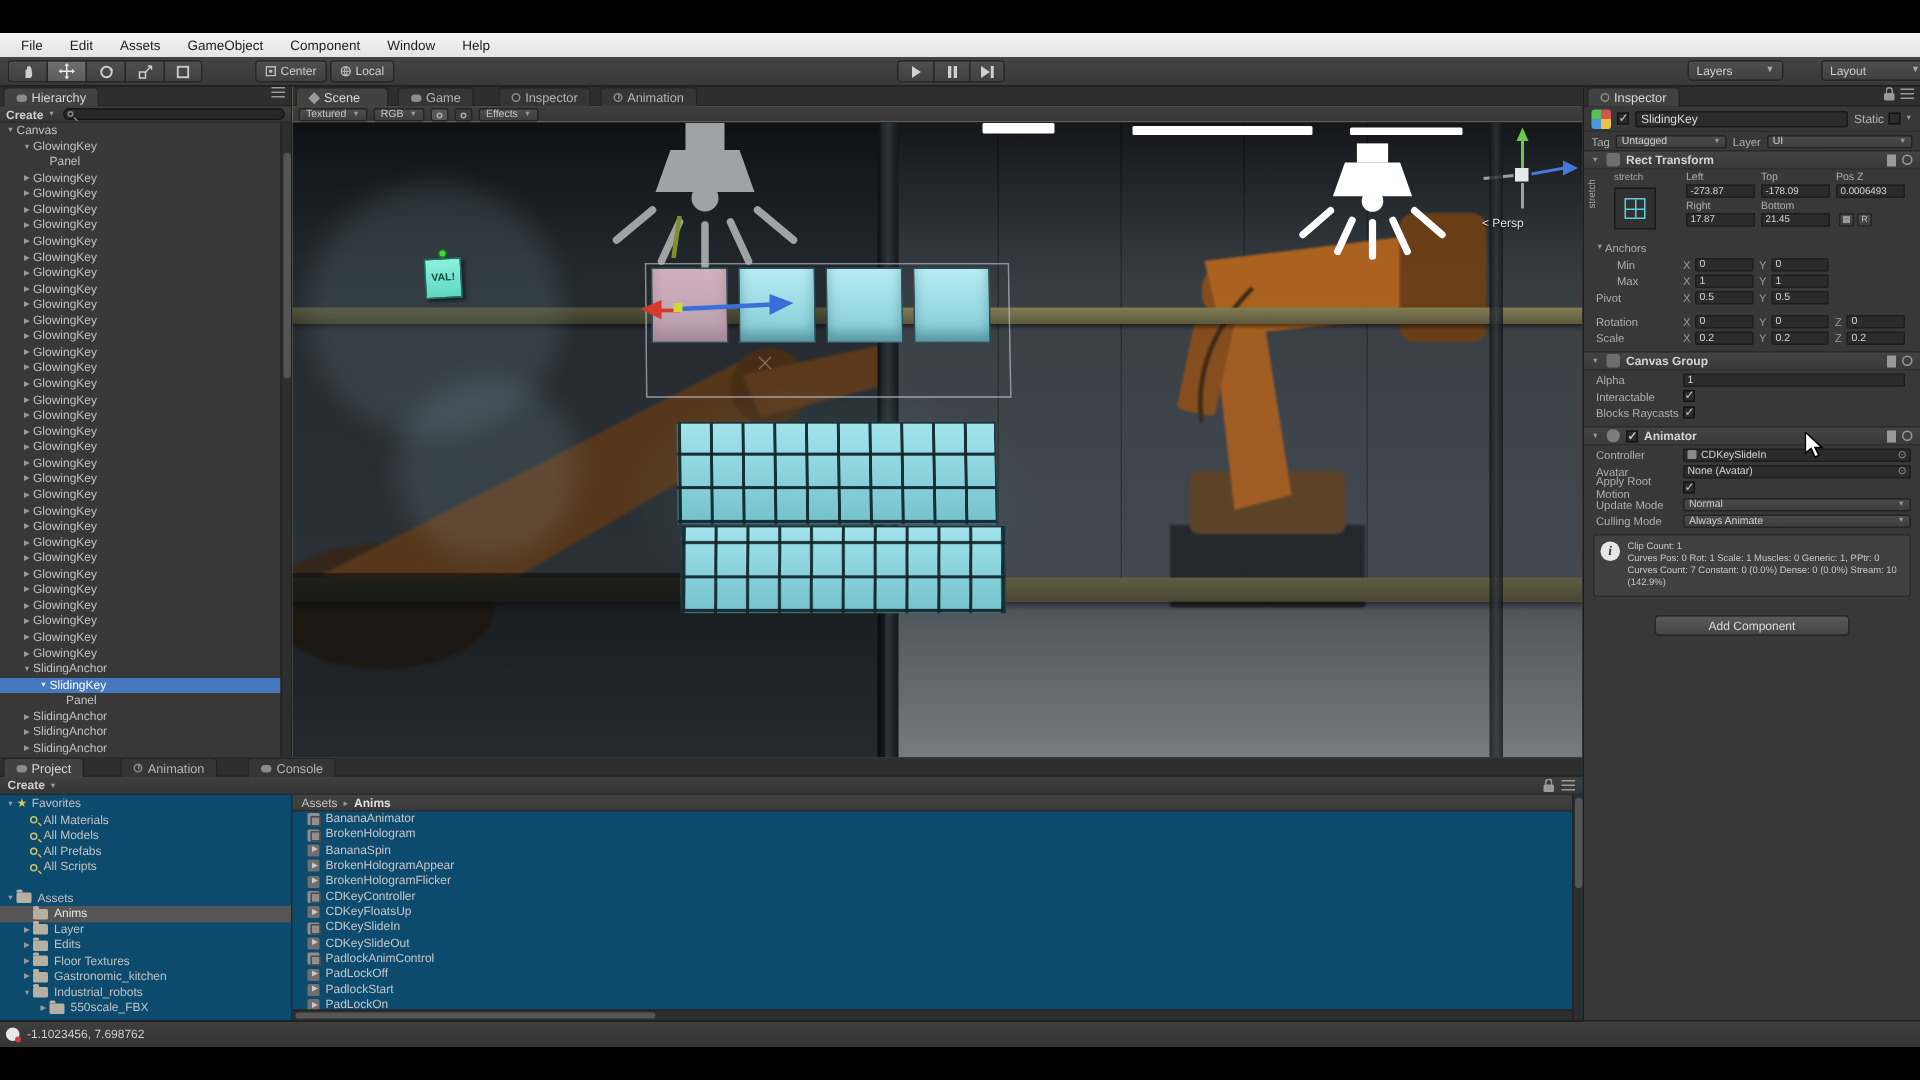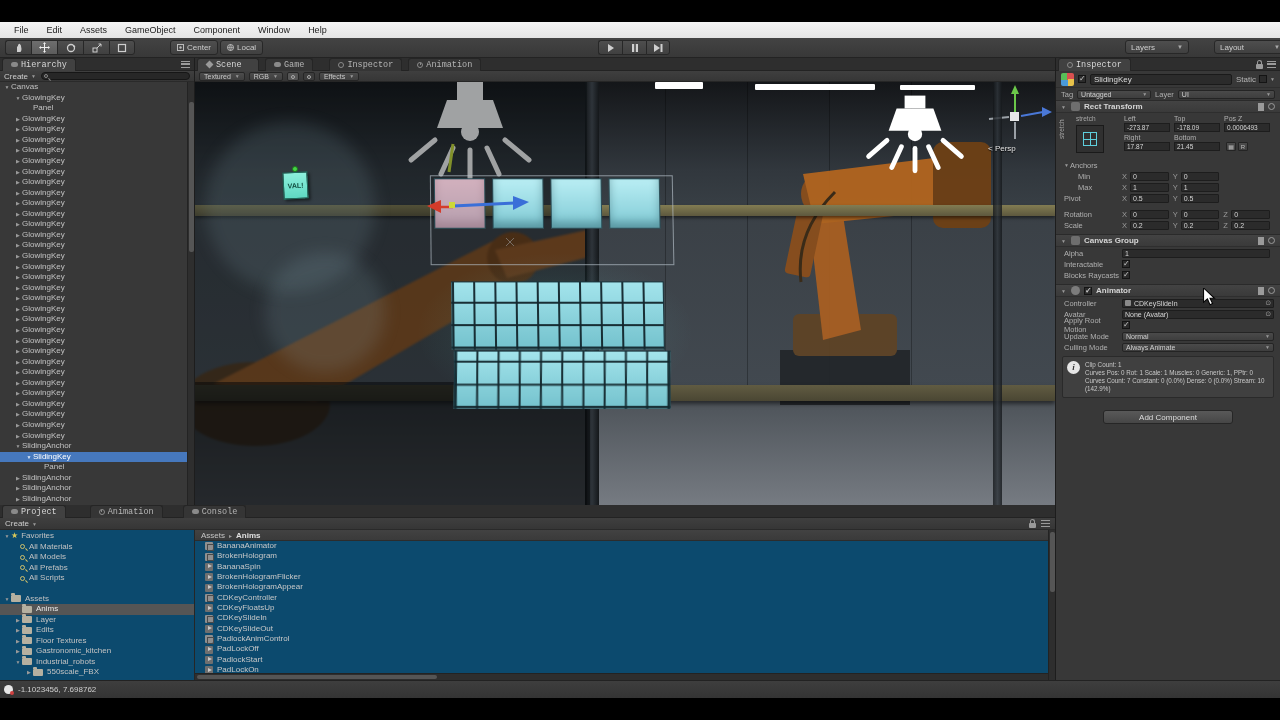--- a/index.html
+++ b/index.html
@@ -21,40 +21,40 @@
   .toolbtn { width:26px; height:15px; background:linear-gradient(#4e4e4e,#404040); border:1px solid #272727; border-right:none; display:flex; align-items:center; justify-content:center; }
   .toolbtn:first-child { border-radius:3px 0 0 3px; }
   .toolbtn:last-child { border-right:1px solid #272727; border-radius:0 3px 3px 0; }
   .toolbtn.active { background:linear-gradient(#6e6e6e,#5c5c5c); }
   .toolbtn svg { display:block; }
   .pivotbtn { height:15px; background:linear-gradient(#4e4e4e,#404040); border:1px solid #272727; border-radius:3px; color:#cfcfcf; font-size:8px; display:flex; align-items:center; padding:0 6px; margin-right:2px; gap:3px; }
   .combo { height:14px; background:linear-gradient(#4e4e4e,#404040); border:1px solid #272727; border-radius:3px; color:#cfcfcf; font-size:8px; display:flex; align-items:center; justify-content:space-between; padding:0 5px; }
   .combo .arr { font-size:6px; color:#aaa; margin-left:6px; }
 
   
-  .tabbar { background:#2e2e2e; border-bottom:1px solid #232323; display:flex; align-items:center;font-family:Liberation Mono, monospace; }
+  .tabbar { background:#2e2e2e; border-bottom:1px solid #232323; display:flex; align-items:flex-start; }
   .tab { height:13px; display:flex; align-items:center; gap:3px; padding:0 8px; font-size:8.5px; color:#b5b5b5; background:#353535; border:1px solid #252525; border-bottom:none; border-radius:3px 3px 0 0; margin-right:6px; }
   .tab.active { background:#414141; color:#d8d8d8; }
   .ticon { width:7px; height:7px; display:inline-block; }
   .ticon.cube { background:#9a9a9a; transform:rotate(45deg) scale(.8); }
   .ticon.pad { background:#8a8a8a; border-radius:3px; height:5px; }
   .ticon.circ { border:1.5px solid #8a8a8a; border-radius:50%; width:6px; height:6px; }
   .ticon.clock { border:1.5px solid #8a8a8a; border-radius:50%; width:6px; height:6px; position:relative; }
   .ticon.clock::after { content:""; position:absolute; left:1.5px; top:0; width:1px; height:2.5px; background:#8a8a8a; }
   .panel-menu-ic { margin-left:auto; display:flex; gap:4px; align-items:center; padding-right:4px; }
   .hamb { width:9px; height:7px; border-top:1.5px solid #9a9a9a; border-bottom:1.5px solid #9a9a9a; position:relative; }
   .hamb::after { content:""; position:absolute; left:0; top:1.5px; width:9px; height:1.5px; background:#9a9a9a; }
   .lockic { width:7px; height:5px; background:#9a9a9a; border-radius:1px; position:relative; margin-top:4px; }
   .lockic::before { content:""; position:absolute; left:1px; top:-4px; width:3px; height:4px; border:1px solid #9a9a9a; border-bottom:none; border-radius:3px 3px 0 0; }
 
   
   #hier { left:0; top:58px; width:195px; height:447px; background:#383838; border-right:1px solid #1d1d1d; }
   #hier-tabs { height:13px; }
   .createbar { height:11px; background:linear-gradient(#3f3f3f,#363636); border-bottom:1px solid #2a2a2a; display:flex; align-items:center; padding:0 4px; gap:5px; }
-  .create-lbl { font-size:8px; color:#cfcfcf; display:flex; gap:3px; align-items:center; }
+  .create-lbl { font-size:8px; color:#cfcfcf; display:flex; gap:3px; align-items:center;font-weight:bold; }
   .searchbox { flex:1; height:8px; background:#272727; border:1px solid #161616; border-radius:5px; position:relative; }
   .mag { position:absolute; left:2px; top:1px; width:4px; height:4px; border:1px solid #888; border-radius:50%; }
   .mag::after { content:""; position:absolute; left:3.5px; top:3.5px; width:3px; height:1px; background:#888; transform:rotate(45deg); }
   #hier-tree { height:423px; overflow:hidden; position:relative; }
   .h-row { height:10.57px; line-height:10.57px; font-size:8px; color:#c2c2c2; white-space:nowrap; display:flex; }
   .h-row.selected { background:#4678bd; color:#fff; }
   .h-row .arrow { width:8px; text-align:center; font-size:5px; color:#9a9a9a; flex:none; }
   .h-row.selected .arrow { color:#dce7f5; }
   .d0 { padding-left:3px; } .d1 { padding-left:14px; } .d2 { padding-left:25px; } .d3 { padding-left:36px; }
   .vscroll { position:absolute; right:0; top:0; width:7px; height:100%; background:#2e2e2e; border-left:1px solid #232323; }
@@ -989,26 +989,26 @@
               <span>BrokenHologram</span>
             </div>
 
             <div class="f-row">
               <span class="f-ic clip"></span>
               <span>BananaSpin</span>
             </div>
 
             <div class="f-row">
               <span class="f-ic clip"></span>
+              <span>BrokenHologramAppear</span>
+            </div>
+
+            <div class="f-row">
+              <span class="f-ic clip"></span>
               <span>BrokenHologramFlicker</span>
-            </div>
-
-            <div class="f-row">
-              <span class="f-ic clip"></span>
-              <span>BrokenHologramAppear</span>
             </div>
 
             <div class="f-row">
               <span class="f-ic controller"></span>
               <span>CDKeyController</span>
             </div>
 
             <div class="f-row">
               <span class="f-ic clip"></span>
               <span>CDKeyFloatsUp</span>

